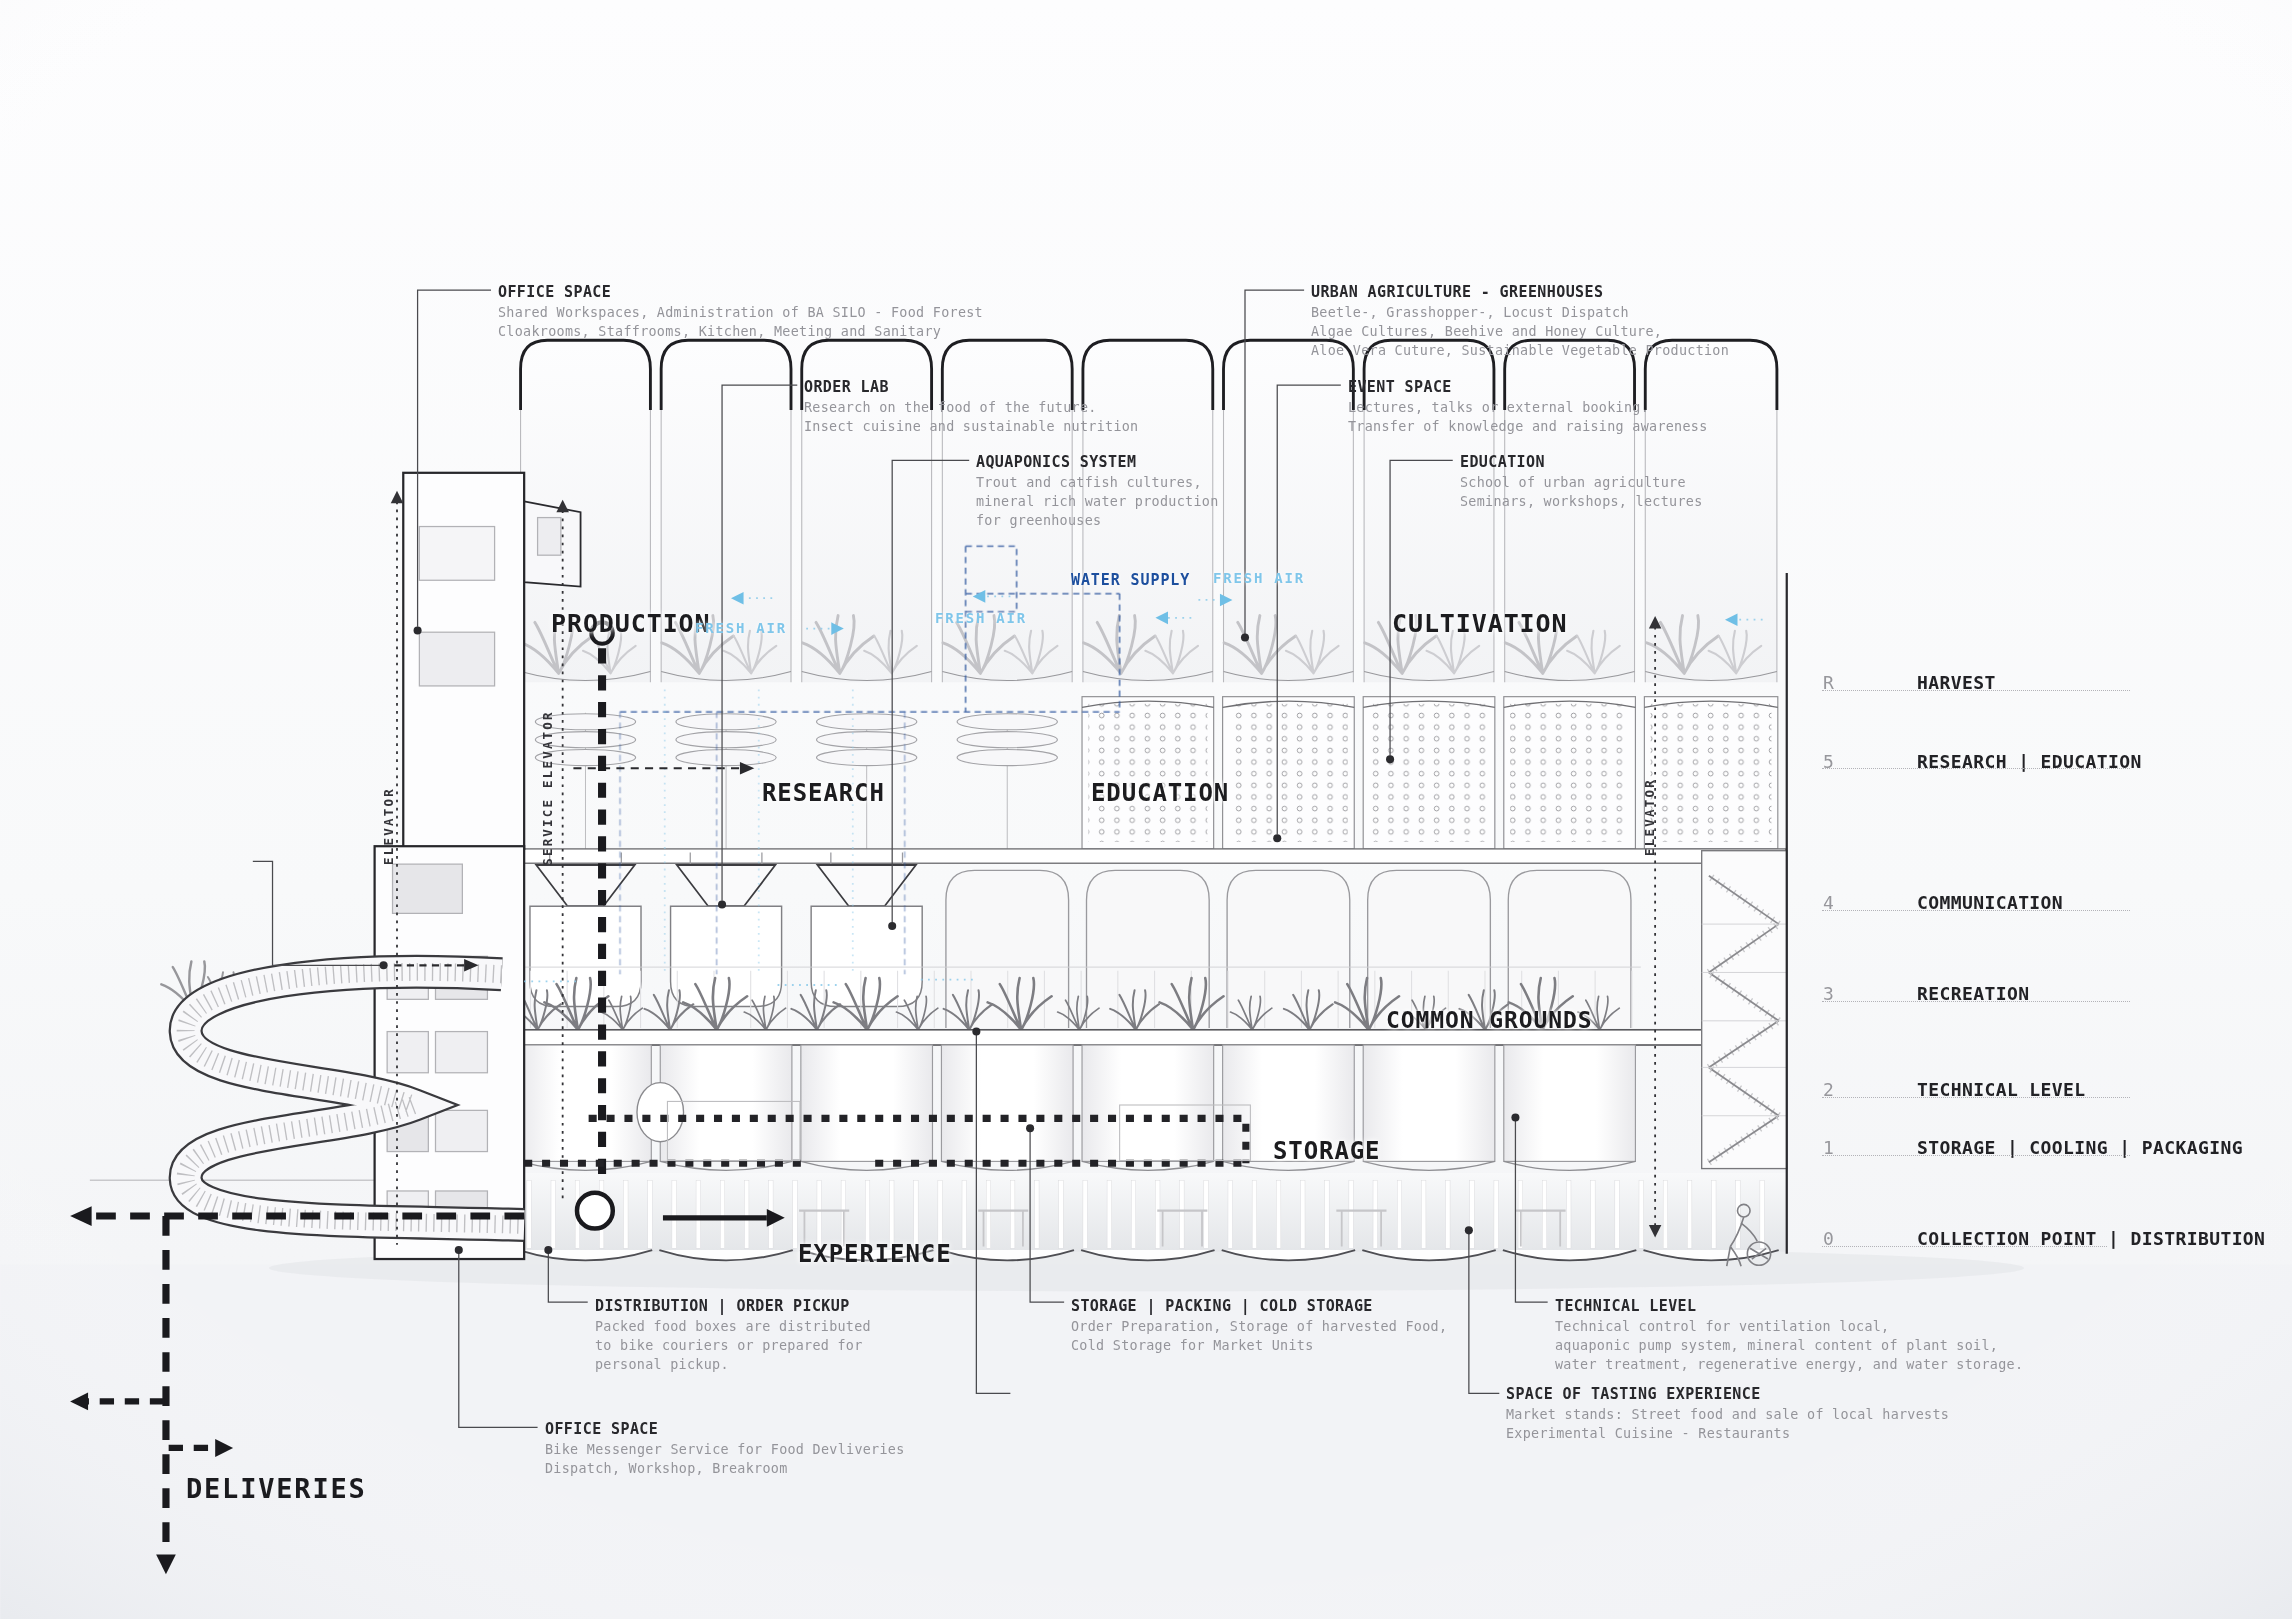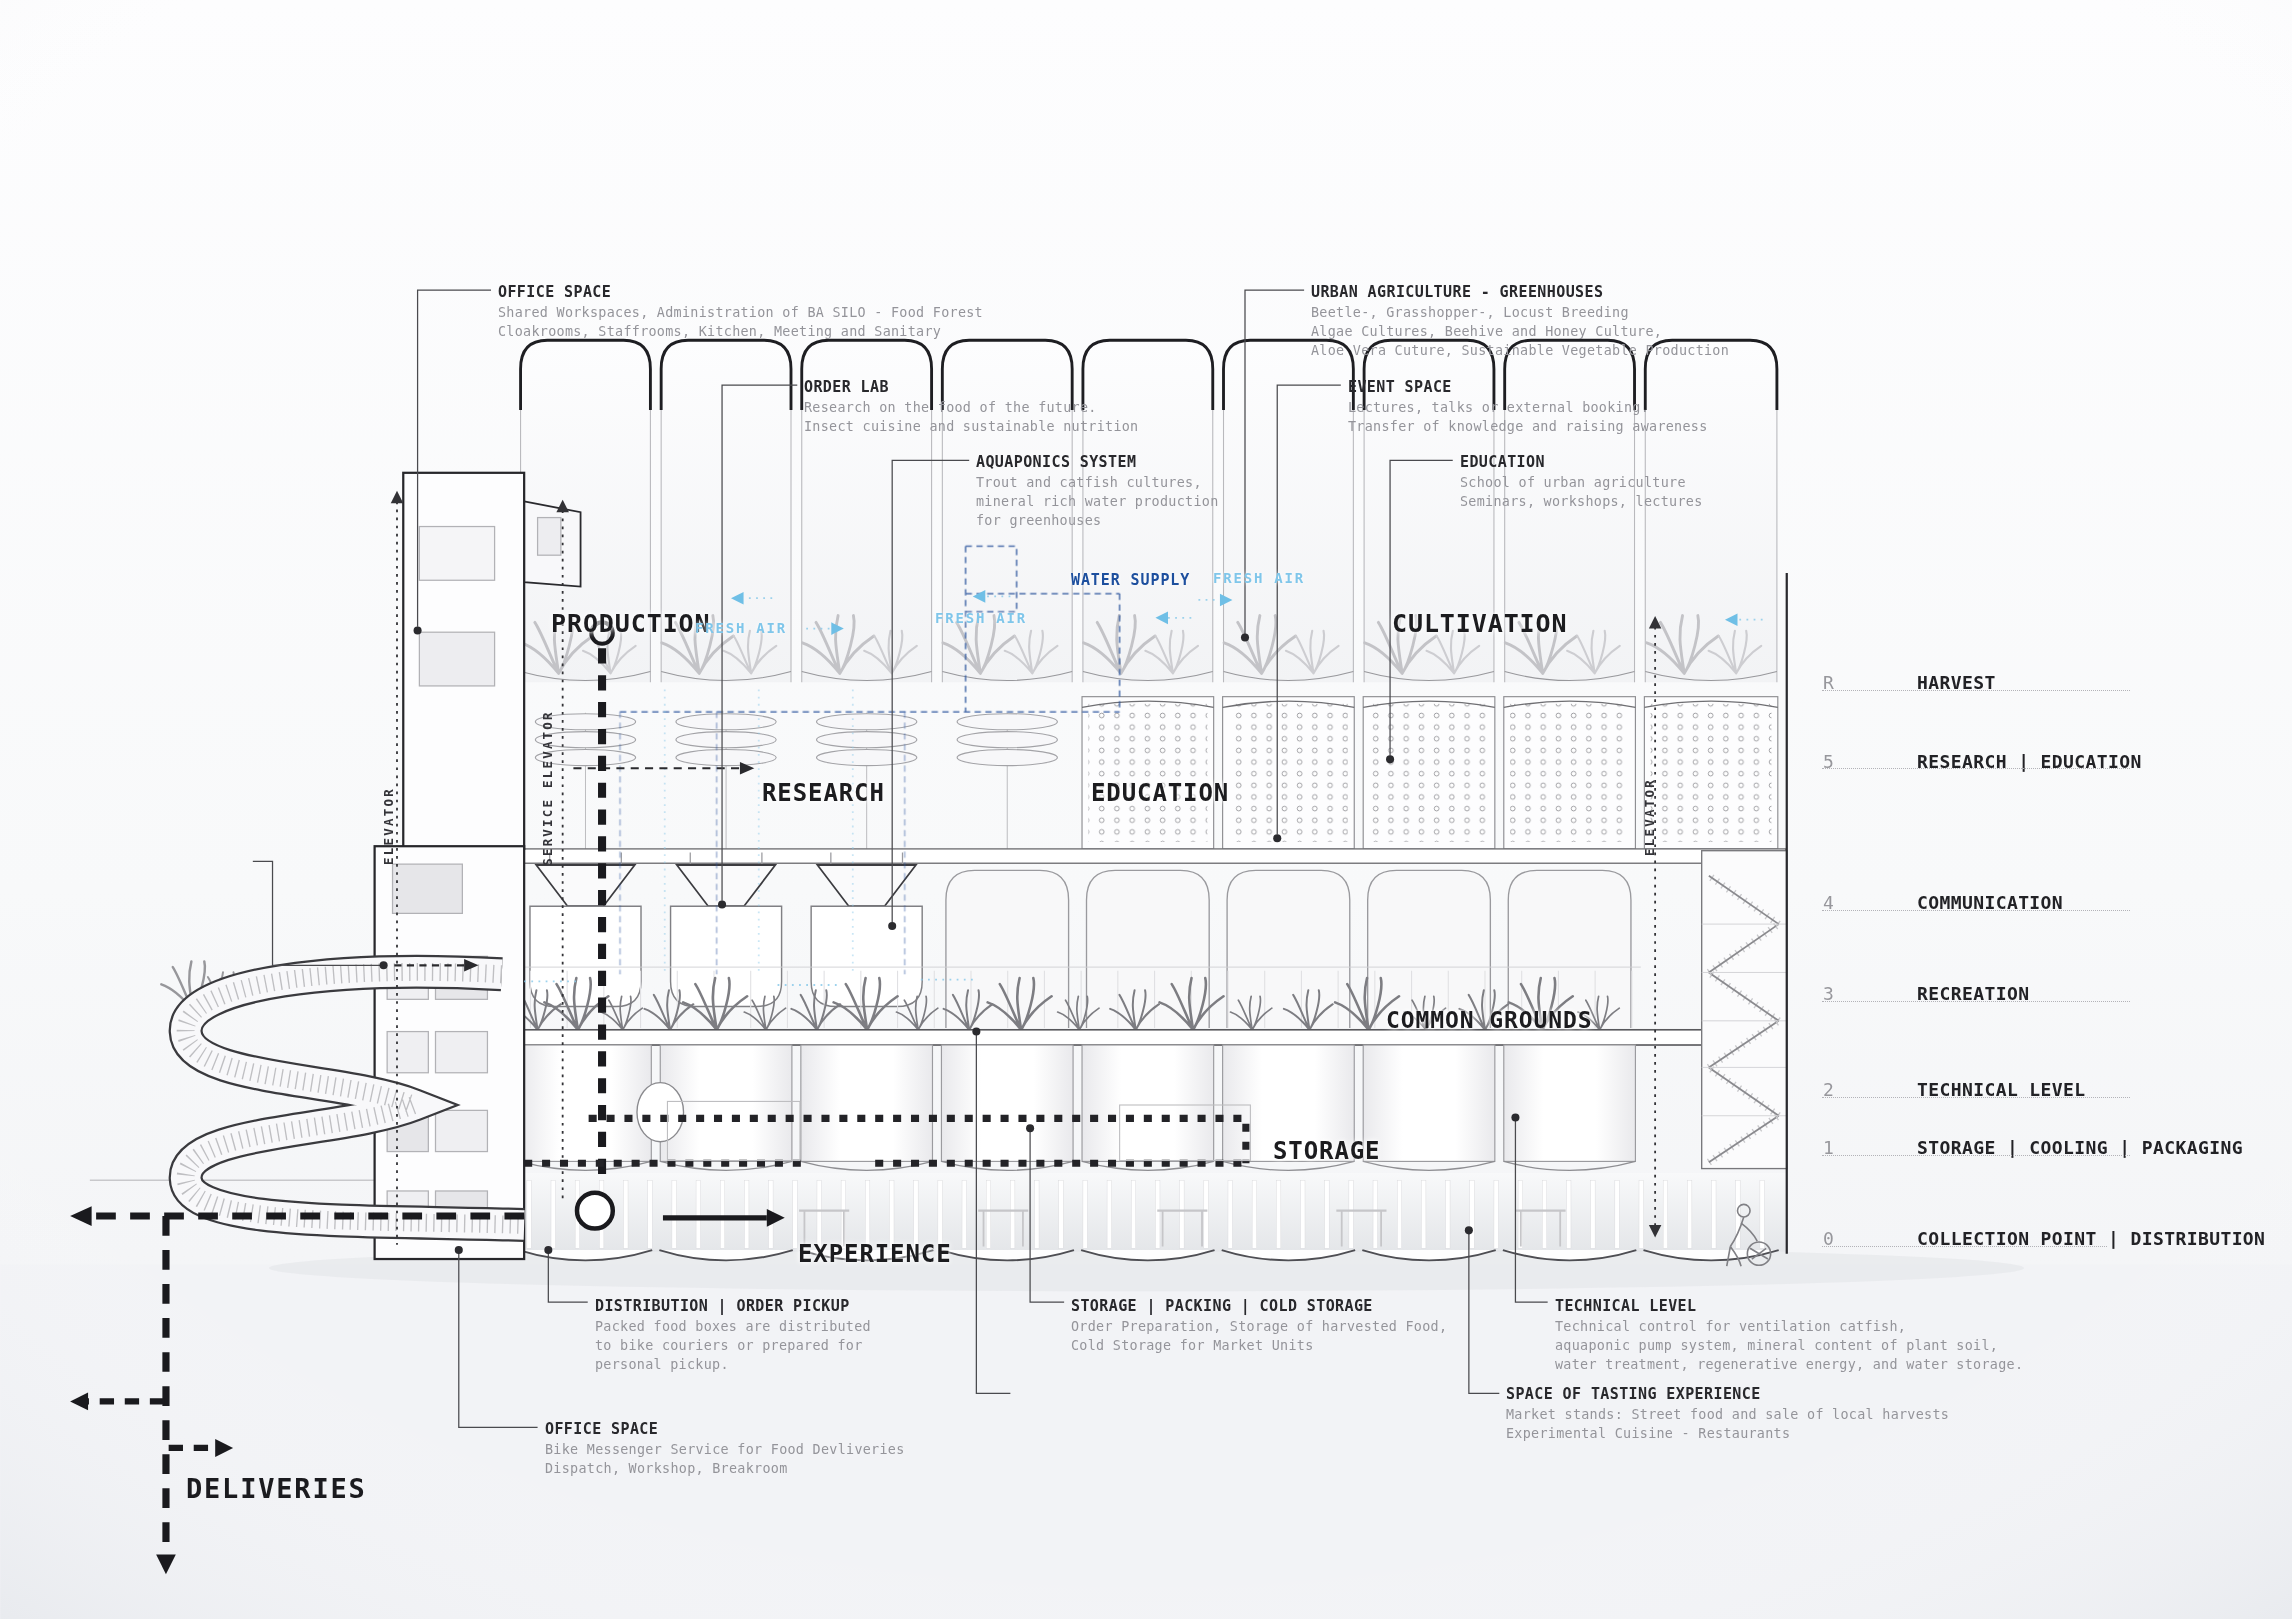--- a/index.html
+++ b/index.html
@@ -528,21 +528,21 @@
   <div class="ann-line">Insect cuisine and sustainable nutrition</div>
 </div>
 <div class="ann" style="left:976px;top:453px">
   <div class="ann-title">AQUAPONICS SYSTEM</div>
   <div class="ann-line">Trout and catfish cultures,</div>
   <div class="ann-line">mineral rich water production</div>
   <div class="ann-line">for greenhouses</div>
 </div>
 <div class="ann" style="left:1311px;top:283px">
   <div class="ann-title">URBAN AGRICULTURE - GREENHOUSES</div>
-  <div class="ann-line">Beetle-, Grasshopper-, Locust Breeding</div>
+  <div class="ann-line">Beetle-, Grasshopper-, Locust Dispatch</div>
   <div class="ann-line">Algae Cultures, Beehive and Honey Culture,</div>
   <div class="ann-line">Aloe Vera Cuture, Sustainable Vegetable Production</div>
 </div>
 <div class="ann" style="left:1348px;top:378px">
   <div class="ann-title">EVENT SPACE</div>
   <div class="ann-line">Lectures, talks or external booking.</div>
   <div class="ann-line">Transfer of knowledge and raising awareness</div>
 </div>
 <div class="ann" style="left:1460px;top:453px">
   <div class="ann-title">EDUCATION</div>
@@ -560,21 +560,21 @@
   <div class="ann-line">Bike Messenger Service for Food Devliveries</div>
   <div class="ann-line">Dispatch, Workshop, Breakroom</div>
 </div>
 <div class="ann" style="left:1071px;top:1297px">
   <div class="ann-title">STORAGE | PACKING | COLD STORAGE</div>
   <div class="ann-line">Order Preparation, Storage of harvested Food,</div>
   <div class="ann-line">Cold Storage for Market Units</div>
 </div>
 <div class="ann" style="left:1555px;top:1297px">
   <div class="ann-title">TECHNICAL LEVEL</div>
-  <div class="ann-line">Technical control for ventilation catfish,</div>
+  <div class="ann-line">Technical control for ventilation local,</div>
   <div class="ann-line">aquaponic pump system, mineral content of plant soil,</div>
   <div class="ann-line">water treatment, regenerative energy, and water storage.</div>
 </div>
 <div class="ann" style="left:1506px;top:1385px">
   <div class="ann-title">SPACE OF TASTING EXPERIENCE</div>
   <div class="ann-line">Market stands: Street food and sale of local harvests</div>
   <div class="ann-line">Experimental Cuisine - Restaurants</div>
 </div>
 
 </div>

